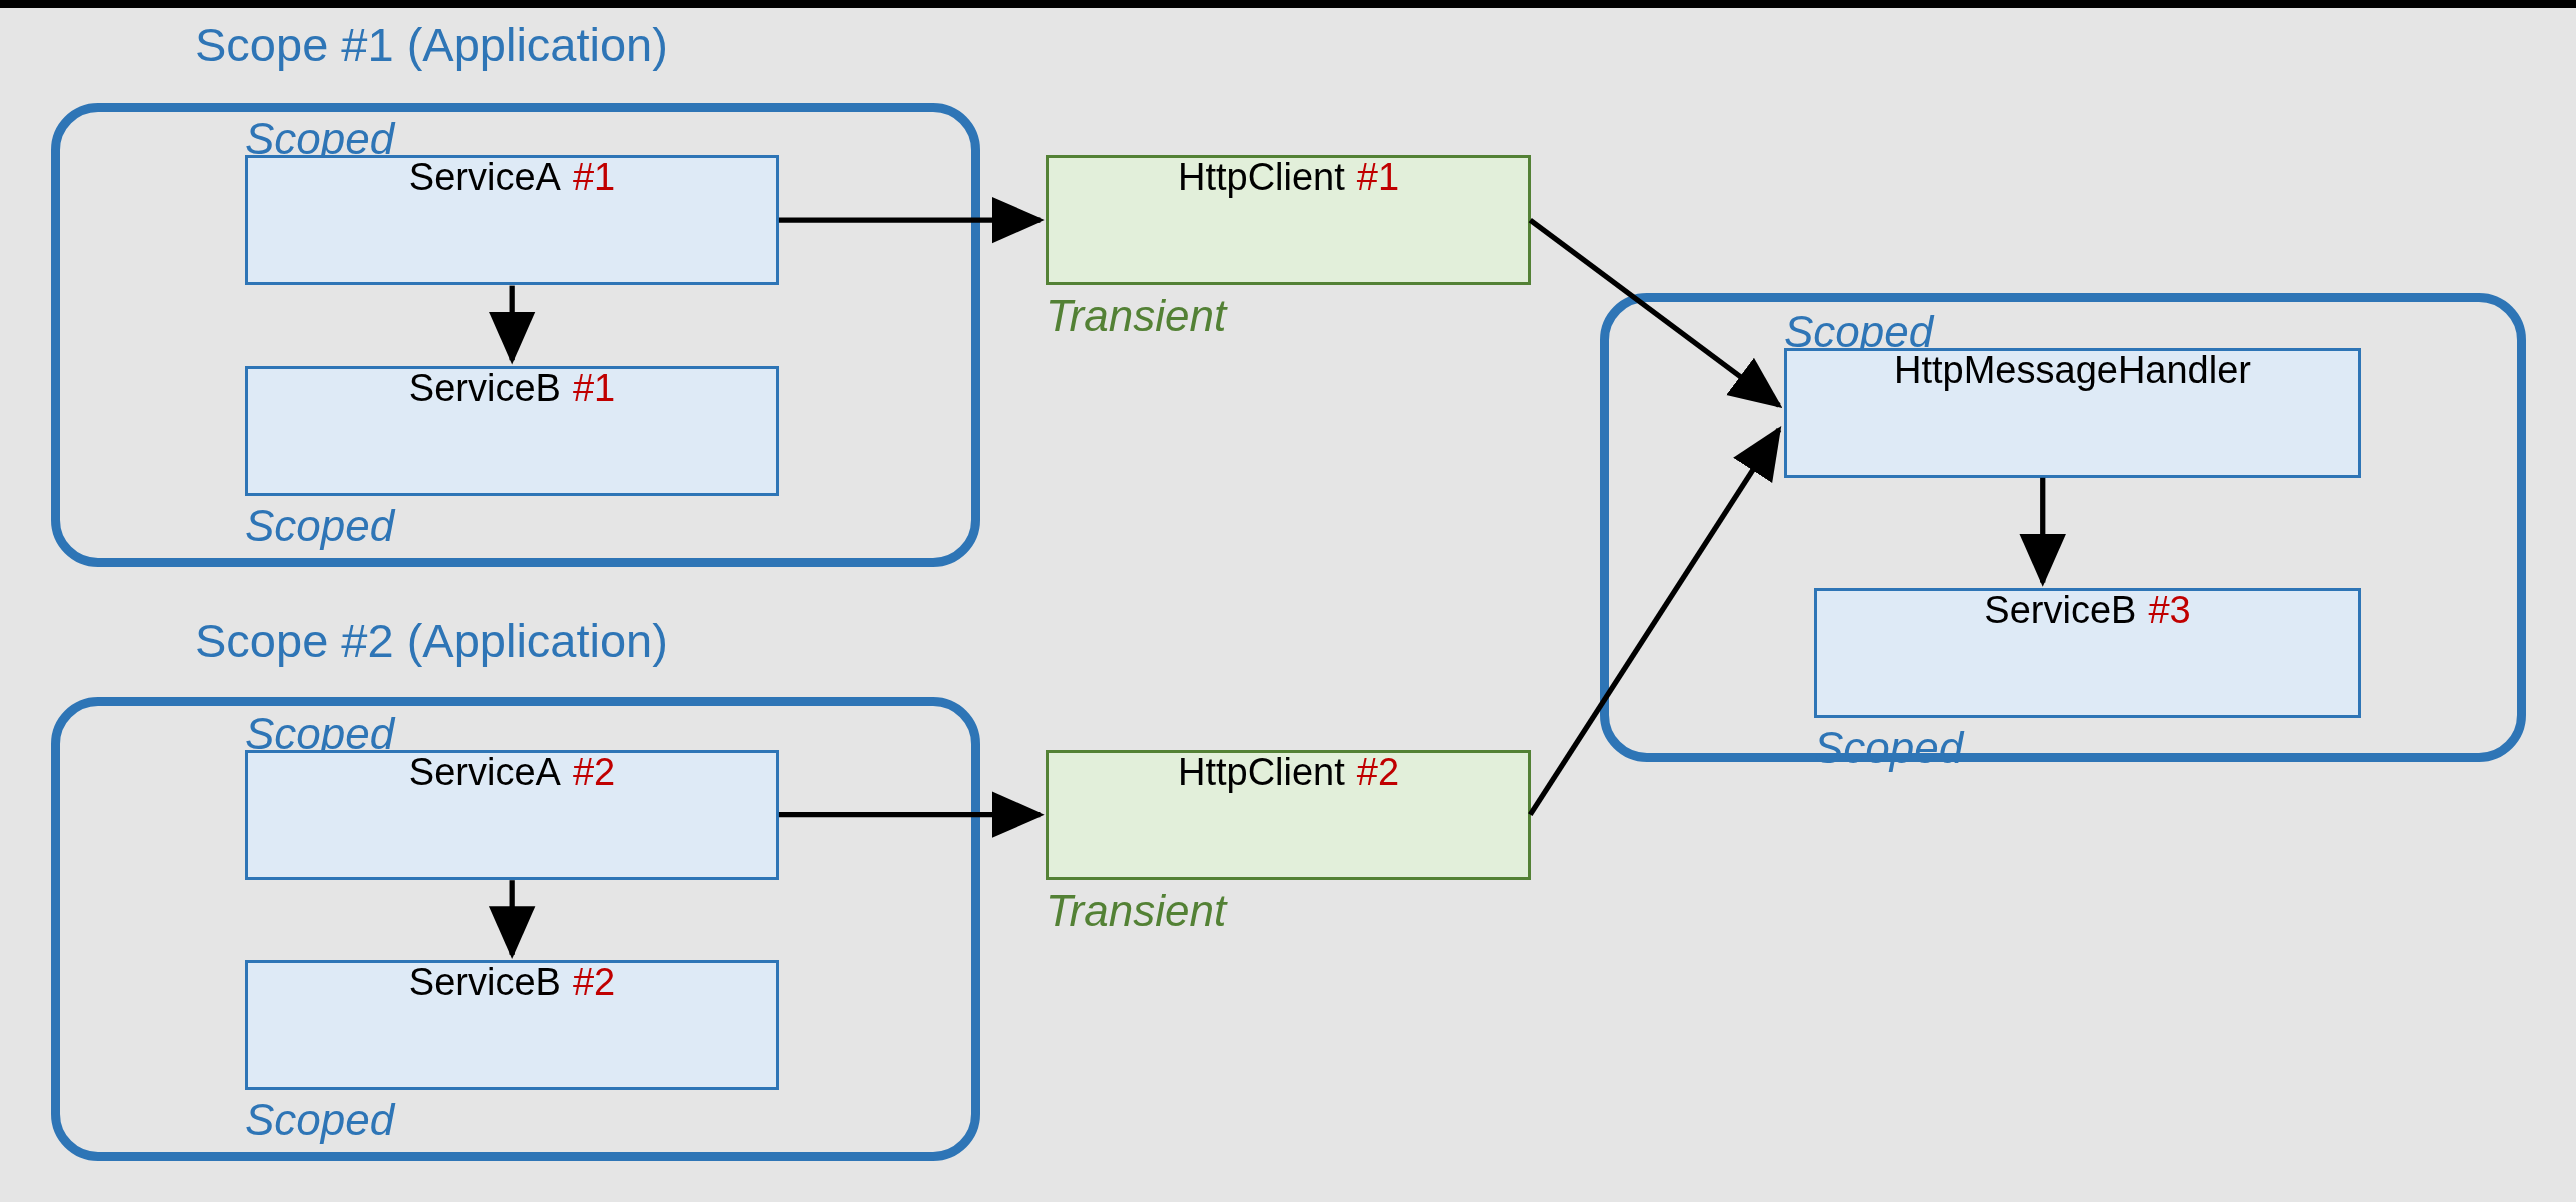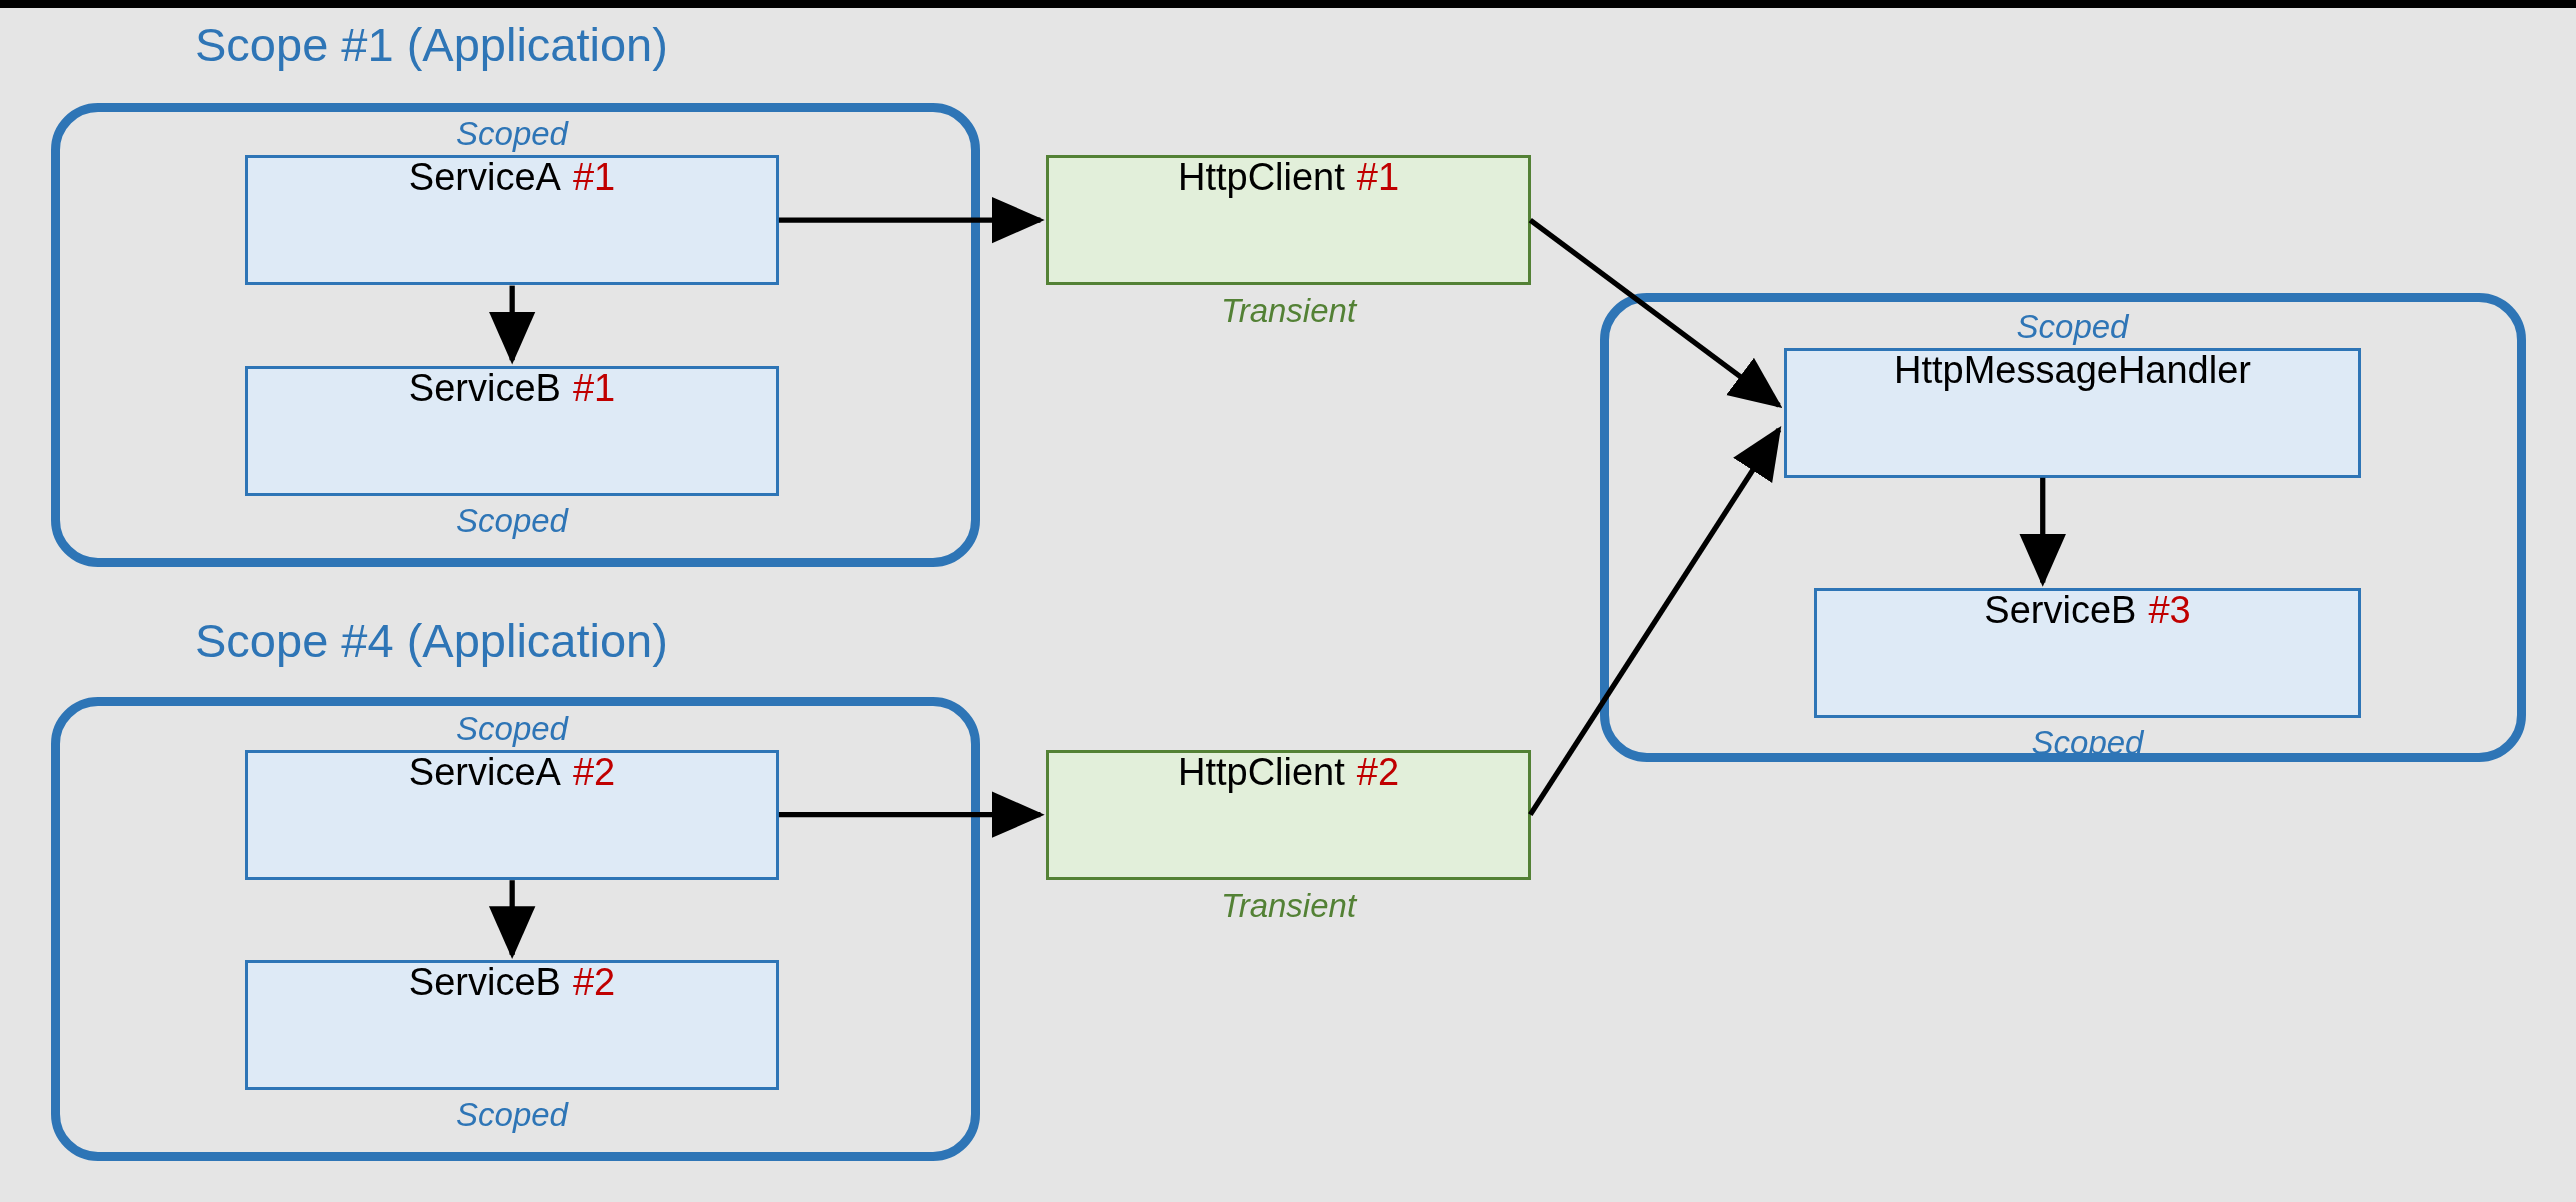--- a/index.html
+++ b/index.html
@@ -48,24 +48,23 @@
     font-weight: 400;
   }
   #scope1-title { left: 195px;  top: 21px; }
   #scope2-title { left: 195px;  top: 617px; }
   #scope3-title { left: 1672px; top: 211px; }
 
   
   .lifetime {
     position: absolute;
     font-style: italic;
-    font-size: 33px;
+    font-size: 44px;
     line-height: 1;
     white-space: nowrap;
-    text-align: center;
   }
   .lifetime.scoped   { color: #2E75B6; }
   .lifetime.transient{ color: #538135; }
 
   
   .node {
     position: absolute;
     box-sizing: border-box;
     display: flex;
     align-items: flex-start;
@@ -123,21 +122,21 @@
     <span>ServiceA</span>
     <span class="hash">#1</span>
   </div>
 
   <div class="node blue" id="svcB1">
     <span>ServiceB</span>
     <span class="hash">#1</span>
   </div>
   <div class="lifetime scoped" id="lt-svcB1">Scoped</div>
 
-  <div class="scope-title" id="scope2-title">Scope #4 (Application)</div>
+  <div class="scope-title" id="scope2-title">Scope #2 (Application)</div>
   <div class="scope" id="scope2"></div>
 
   <div class="lifetime scoped" id="lt-svcA2">Scoped</div>
   <div class="node blue" id="svcA2">
     <span>ServiceA</span>
     <span class="hash">#2</span>
   </div>
 
   <div class="node blue" id="svcB2">
     <span>ServiceB</span>

